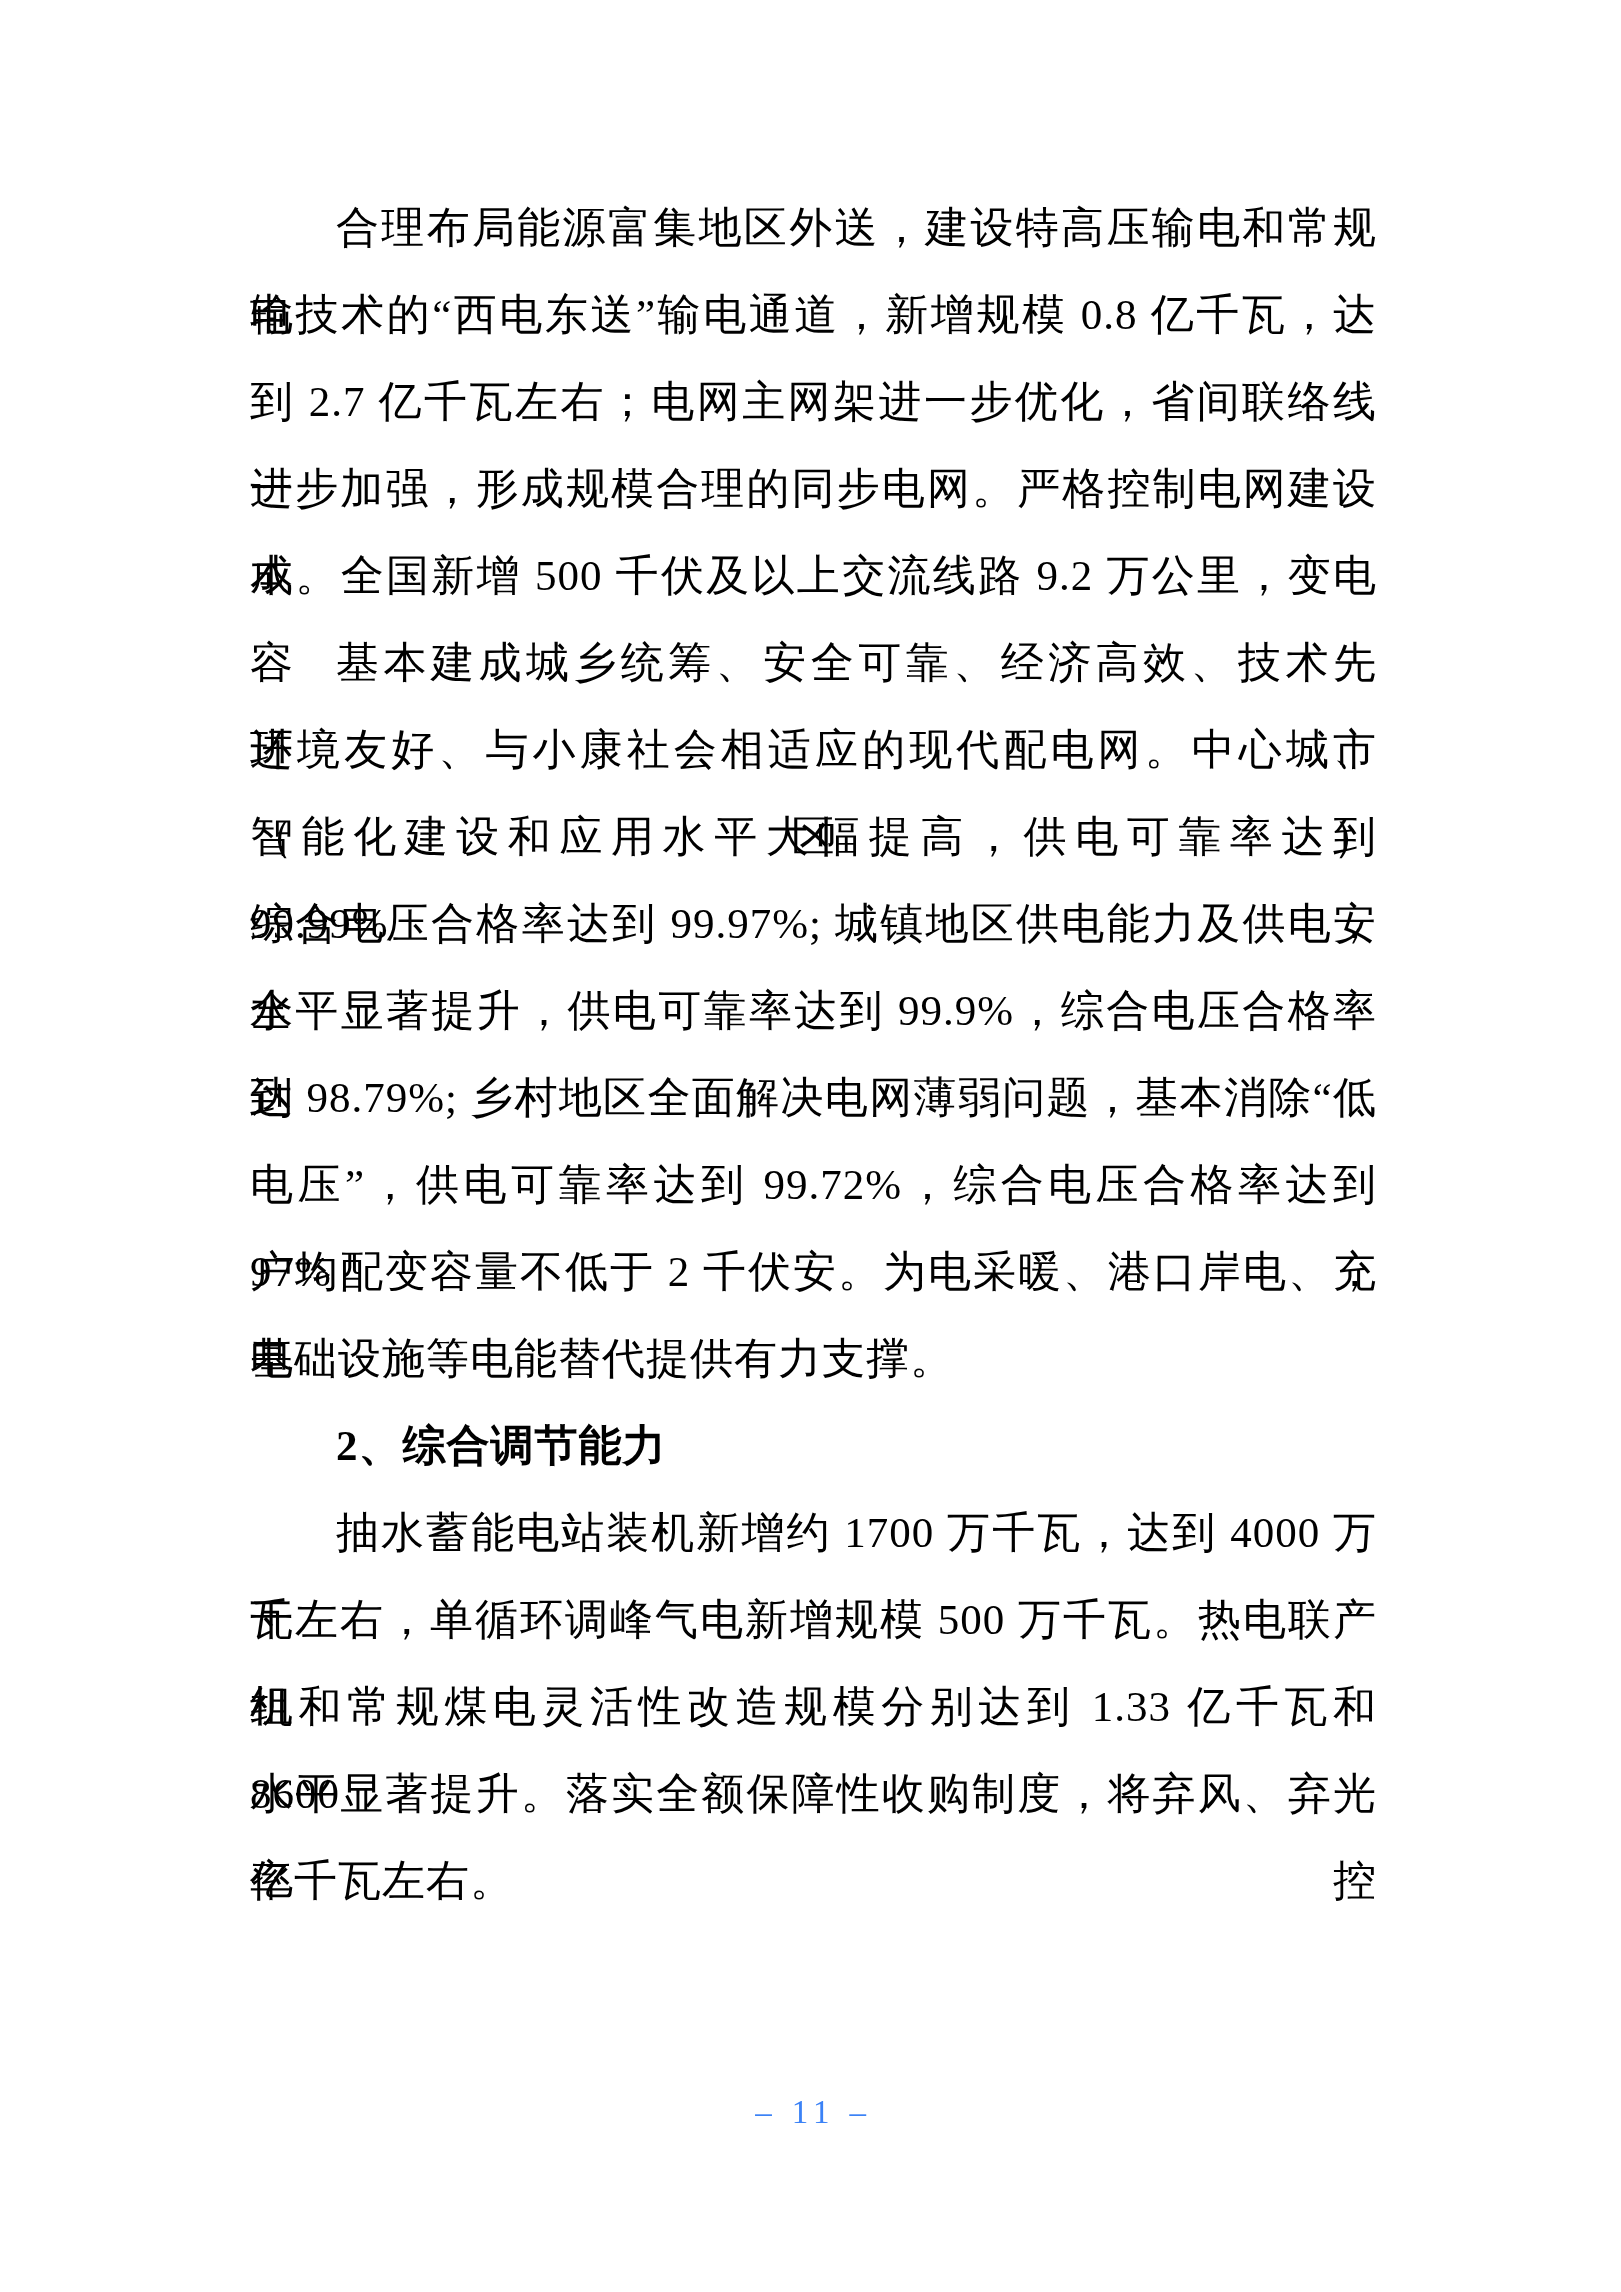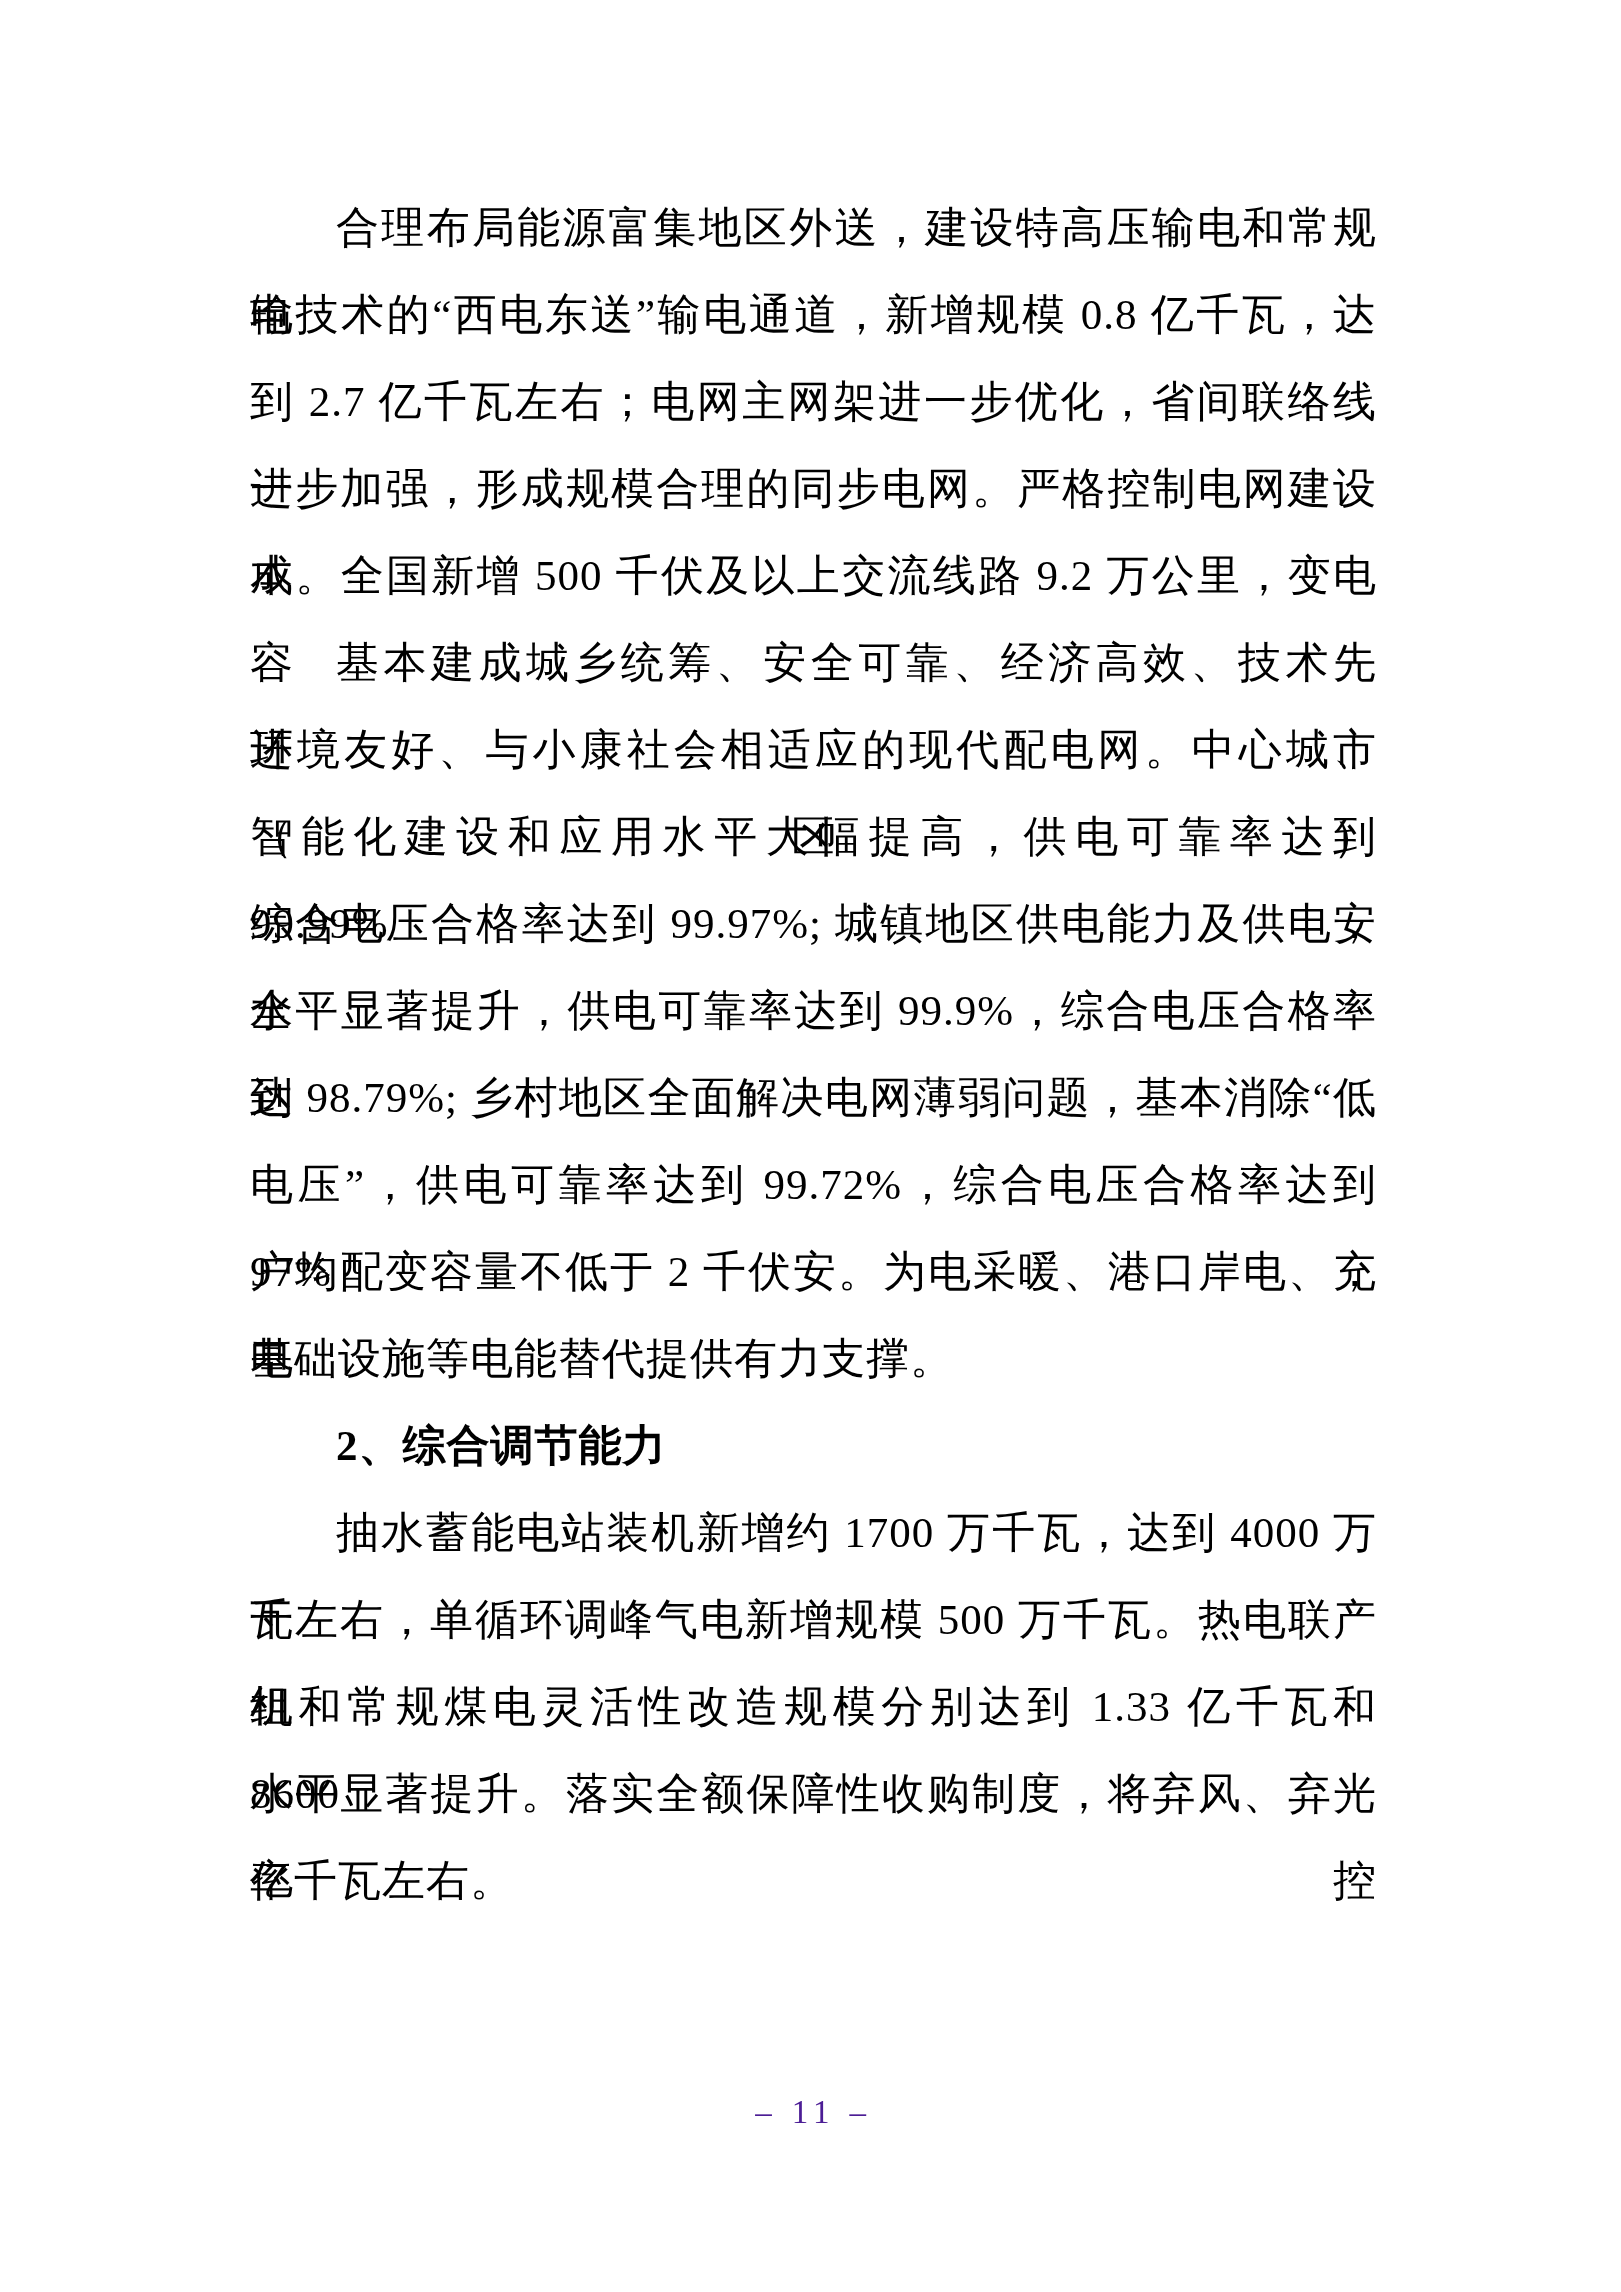--- a/index.html
+++ b/index.html
@@ -41,21 +41,21 @@
   }
   .page-number {
     position: absolute;
     left: 250px;
     top: 2093px;
     width: 1127px;
     text-align: center;
     font-size: 33px;
     line-height: 39px;
     letter-spacing: 5.9px;
-    color: #4c1d95;
+    color: #3b82f6;
   }
 </style>
 </head>
 <body>
 
 <div class="page">
   <div class="content" id="doc-body">
       <div class="line indent justify">合理布局能源富集地区外送，建设特高压输电和常规输</div>
       <div class="line justify">电技术的“西电东送”输电通道，新增规模 0.8 亿千瓦，达</div>
       <div class="line justify">到 2.7 亿千瓦左右；电网主网架进一步优化，省间联络线进</div>

